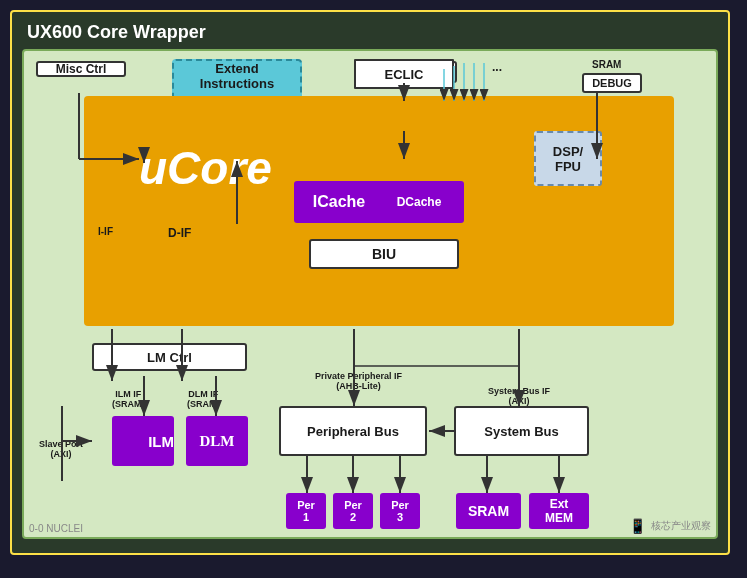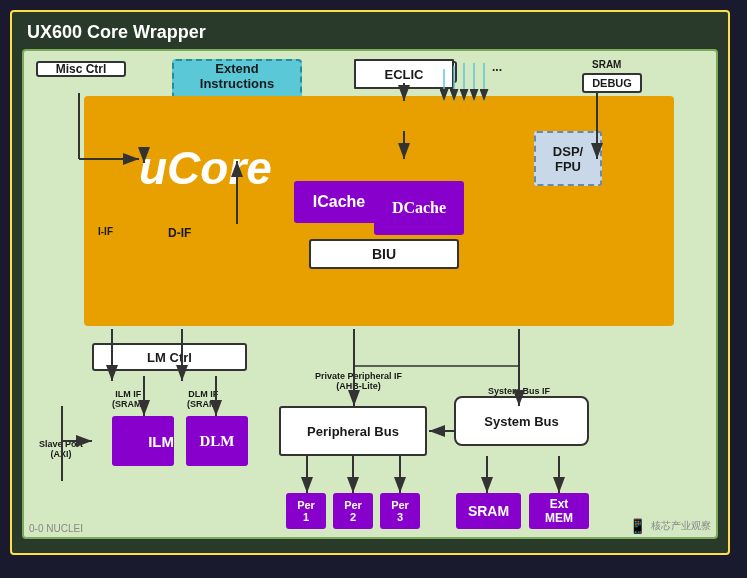--- a/index.html
+++ b/index.html
@@ -199,21 +199,21 @@
 
       <div style="position:absolute;top:35px;left:450px;width:68px;height:55px;background:#c8d8e8;border:2px dashed #6a8aaa;border-radius:3px;display:flex;align-items:center;justify-content:center;text-align:center;font-size:13px;font-weight:bold;color:#1a1a1a;">
         <span style="white-space:pre-line;">DSP/
 FPU</span>
       </div>
 
       <div style="position:absolute;top:85px;left:190px;width:90px;height:42px;background:#8800cc;border-radius:3px;display:flex;align-items:center;justify-content:center;font-size:16px;font-weight:bold;color:white;margin-left:20px;">
         <span>ICache</span>
       </div>
 
-      <div style="position:absolute;top:85px;left:290px;width:90px;height:54px;background:#8800cc;border-radius:3px;display:flex;align-items:center;justify-content:center;font-size:16px;font-weight:bold;color:white;font-family:Liberation Serif, serif;">
+      <div style="position:absolute;top:85px;left:290px;width:90px;height:42px;background:#8800cc;border-radius:3px;display:flex;align-items:center;justify-content:center;font-size:12px;font-weight:bold;color:white;">
         <span>DCache</span>
       </div>
 
       <div style="position:absolute;top:130px;left:14px;font-size:10px;font-weight:bold;color:#1a1a1a;">
         <span>I-IF</span>
       </div>
 
       <div style="position:absolute;top:130px;left:84px;font-size:12px;font-weight:bold;color:#1a1a1a;">
         <span>D-IF</span>
       </div>
@@ -257,21 +257,21 @@
     </div>
 
     <div style="position:absolute;top:365px;left:162px;width:62px;height:50px;background:#8800cc;border-radius:3px;display:flex;align-items:center;justify-content:center;font-size:15px;font-weight:bold;color:white;font-family:Liberation Serif, serif;">
       <span>DLM</span>
     </div>
 
     <div style="position:absolute;top:355px;left:255px;width:148px;height:50px;background:white;border:2px solid #333;border-radius:3px;display:flex;align-items:center;justify-content:center;text-align:center;font-size:13px;font-weight:bold;color:#1a1a1a;">
       <span>Peripheral Bus</span>
     </div>
 
-    <div style="position:absolute;top:345px;left:430px;width:135px;height:50px;background:white;border:2px solid #333;border-radius:8px;display:flex;align-items:center;justify-content:center;text-align:center;font-size:13px;font-weight:bold;color:#1a1a1a;">
+    <div style="position:absolute;top:355px;left:430px;width:135px;height:50px;background:white;border:2px solid #333;border-radius:3px;display:flex;align-items:center;justify-content:center;text-align:center;font-size:13px;font-weight:bold;color:#1a1a1a;">
       <span>System Bus</span>
     </div>
 
     <div style="position:absolute;top:442px;left:262px;width:40px;height:36px;background:#8800cc;border-radius:3px;display:flex;align-items:center;justify-content:center;font-size:11px;font-weight:bold;color:white;text-align:center;">
       <span style="white-space:pre-line;">Per
 1</span>
     </div>
 
     <div style="position:absolute;top:442px;left:309px;width:40px;height:36px;background:#8800cc;border-radius:3px;display:flex;align-items:center;justify-content:center;font-size:11px;font-weight:bold;color:white;text-align:center;">
       <span style="white-space:pre-line;">Per

